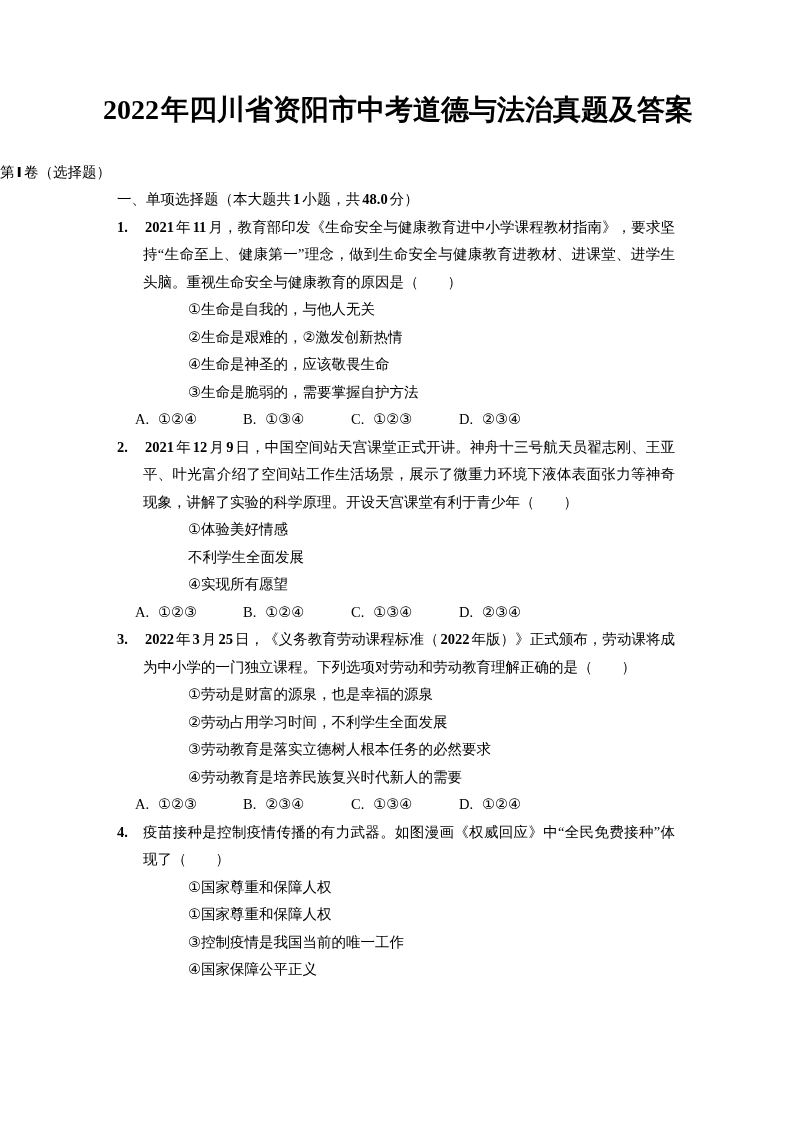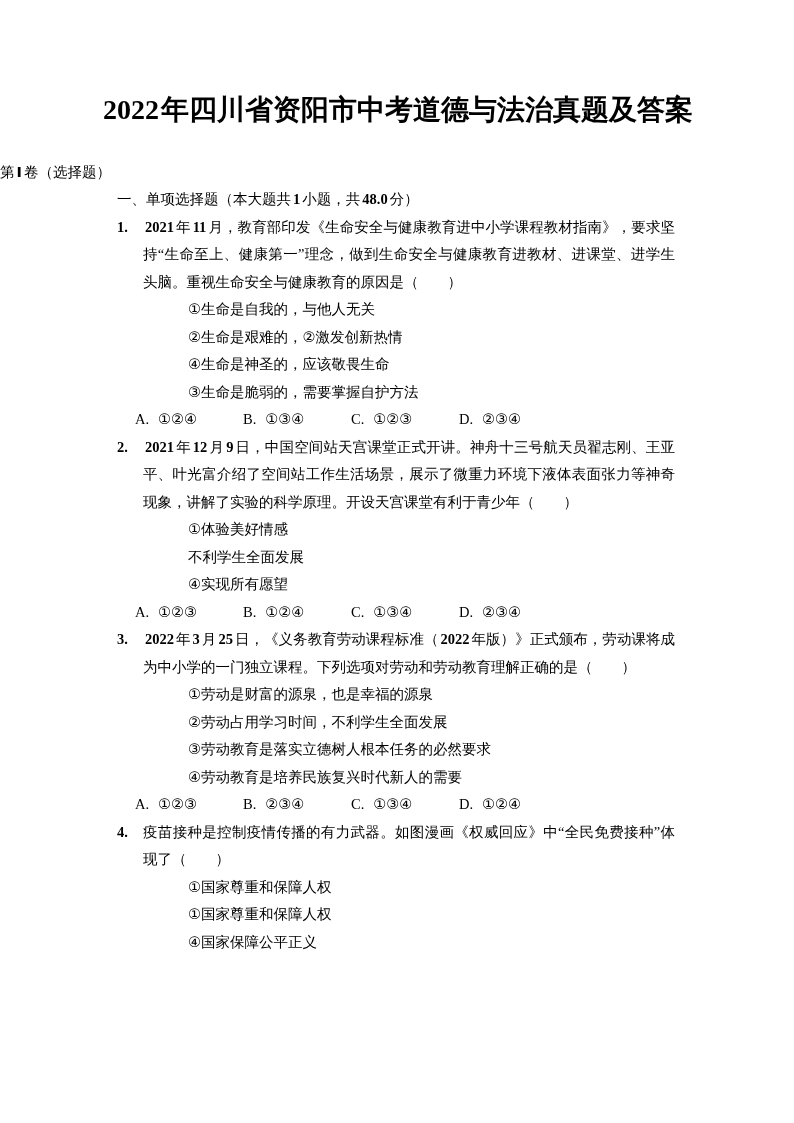--- a/index.html
+++ b/index.html
@@ -113,16 +113,17 @@
       <span class="opt"><span class="opt-label">C.</span><span class="opt-value">①③④</span></span>
       <span class="opt"><span class="opt-label">D.</span><span class="opt-value">①②④</span></span>
     </div>
   </div>
 
   <div class="question">
     <span class="qnum">4.</span>
     <div class="stem num-style">疫苗接种是控制疫情传播的有力武器。如图漫画《权威回应》中“全民免费接种”体现了（　　）</div>
     <div class="item">①国家尊重和保障人权</div>
     <div class="item">①国家尊重和保障人权</div>
+    <div class="item">③控制疫情是我国当前的唯一工作</div>
     <div class="item">④国家保障公平正义</div>
   </div>
 
 </div>
 
 </body></html>

